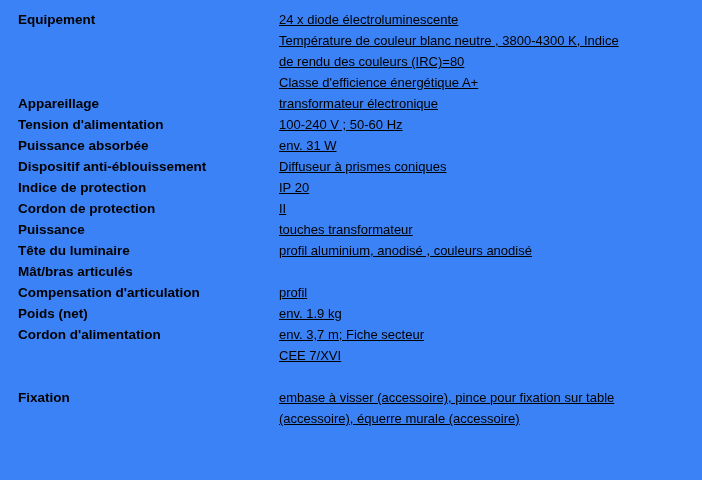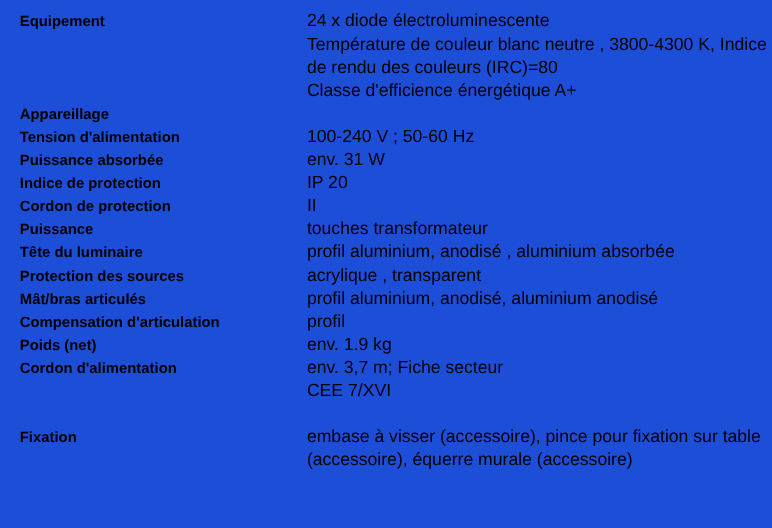--- a/index.html
+++ b/index.html
@@ -12,21 +12,21 @@
     height: 480px;
     font-family: "Liberation Sans", sans-serif;
     color: #000000;
     overflow: hidden;
   }
 
   #spec-sheet {
     position: relative;
     width: 702px;
     height: 480px;
-    background: #1d4ed8;
+    background: #3b82f6;
     padding-top: 9px;
     box-sizing: border-box;
   }
 
   .spec-row {
     display: flex;
     align-items: flex-start;
     width: 100%;
   }
 
@@ -39,22 +39,23 @@
     font-size: 13.5px;
     line-height: 21px;
     white-space: nowrap;
   }
 
   .spec-value {
     flex: 1 1 auto;
     padding-right: 6px;
     box-sizing: border-box;
     font-weight: normal;
-    font-size: 16px;
+    font-size: 13px;
     line-height: 21px;
+    text-decoration: underline;
   }
 
   .spec-value .vline {
     display: block;
     line-height: 21px;
     white-space: nowrap;
   }
 
   .spacer-row {
     height: 21px;
@@ -69,31 +70,40 @@
       <div class="spec-label">Equipement</div>
       <div class="spec-value">
         <span class="vline">24 x diode électroluminescente</span>
         <span class="vline">Température de couleur blanc neutre , 3800-4300 K, Indice</span>
         <span class="vline">de rendu des couleurs (IRC)=80</span>
         <span class="vline">Classe d'efficience énergétique A+</span>
       </div>
     </div>
     <div class="spec-row">
       <div class="spec-label">Appareillage</div>
+      <div class="spec-value">
+        <span class="vline">transformateur électronique</span>
+      </div>
     </div>
     <div class="spec-row">
       <div class="spec-label">Tension d'alimentation</div>
       <div class="spec-value">
         <span class="vline">100-240 V ; 50-60 Hz</span>
       </div>
     </div>
     <div class="spec-row">
       <div class="spec-label">Puissance absorbée</div>
       <div class="spec-value">
         <span class="vline">env. 31 W</span>
+      </div>
+    </div>
+    <div class="spec-row">
+      <div class="spec-label">Dispositif anti-éblouissement</div>
+      <div class="spec-value">
+        <span class="vline">Diffuseur à prismes coniques</span>
       </div>
     </div>
     <div class="spec-row">
       <div class="spec-label">Indice de protection</div>
       <div class="spec-value">
         <span class="vline">IP 20</span>
       </div>
     </div>
     <div class="spec-row">
       <div class="spec-label">Cordon de protection</div>
@@ -103,34 +113,25 @@
     </div>
     <div class="spec-row">
       <div class="spec-label">Puissance</div>
       <div class="spec-value">
         <span class="vline">touches transformateur</span>
       </div>
     </div>
     <div class="spec-row">
       <div class="spec-label">Tête du luminaire</div>
       <div class="spec-value">
-        <span class="vline">profil aluminium, anodisé , aluminium absorbée</span>
-      </div>
-    </div>
-    <div class="spec-row">
-      <div class="spec-label">Protection des sources</div>
-      <div class="spec-value">
-        <span class="vline">acrylique , transparent</span>
+        <span class="vline">profil aluminium, anodisé , couleurs anodisé</span>
       </div>
     </div>
     <div class="spec-row">
       <div class="spec-label">Mât/bras articulés</div>
-      <div class="spec-value">
-        <span class="vline">profil aluminium, anodisé, aluminium anodisé</span>
-      </div>
     </div>
     <div class="spec-row">
       <div class="spec-label">Compensation d'articulation</div>
       <div class="spec-value">
         <span class="vline">profil</span>
       </div>
     </div>
     <div class="spec-row">
       <div class="spec-label">Poids (net)</div>
       <div class="spec-value">

